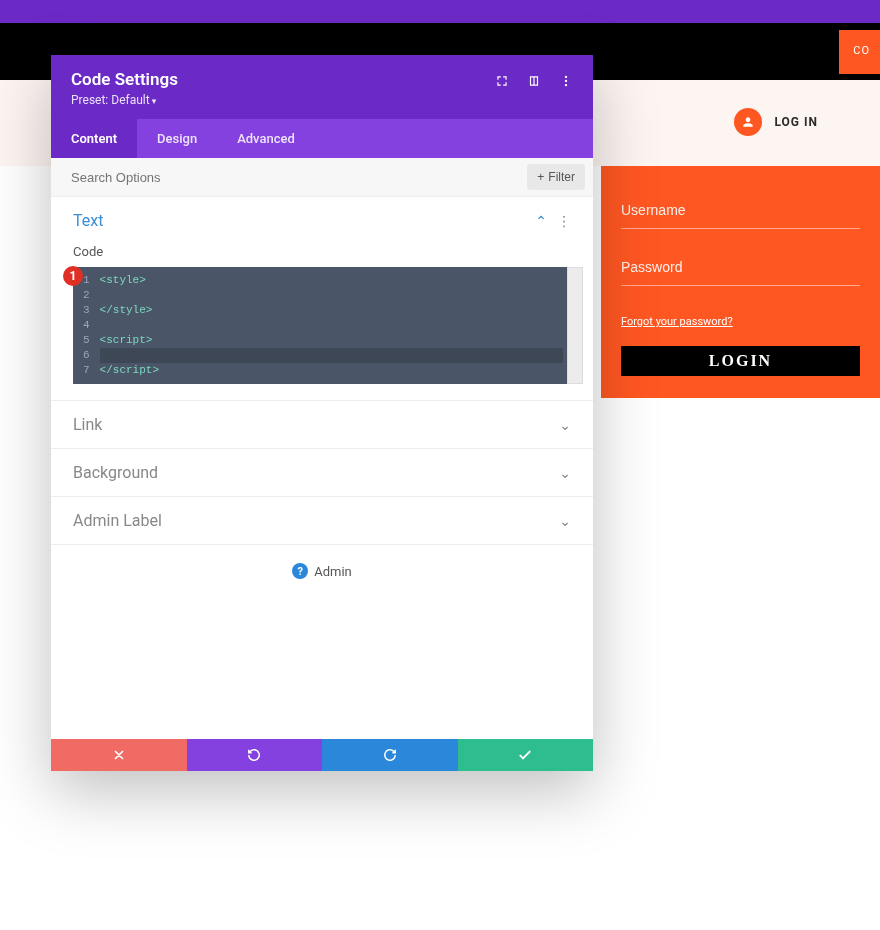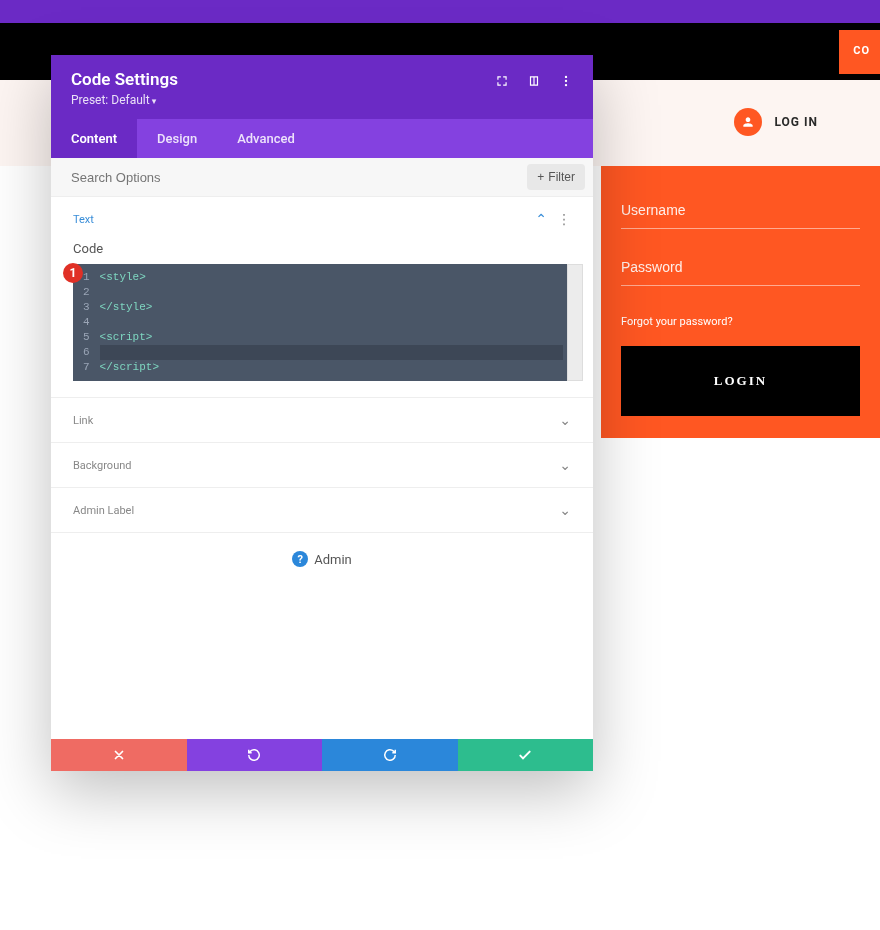--- a/index.html
+++ b/index.html
@@ -1,52 +1,52 @@
 <!DOCTYPE html>
 <html><head>
 <meta charset="utf-8">
 <style>
 * { box-sizing: border-box; margin: 0; padding: 0; }
 body { font-family: -apple-system, BlinkMacSystemFont, "Segoe UI", Roboto, Arial, sans-serif; background: #fff; width: 880px; height: 930px; overflow: hidden; position: relative; }
 
 .top-purple { position: absolute; top: 0; left: 0; right: 0; height: 23px; background: #6b2ac5; }
 .top-black { position: absolute; top: 23px; left: 0; right: 0; height: 57px; background: #000; }
-.top-orange-btn { position: absolute; top: 30px; right: 0; height: 44px; background: #ff5722; color: #fff; padding: 14px 10px 14px 14px; font-size: 11px; font-weight: 700; letter-spacing: 1px; }
+.top-orange-btn { position: absolute; top: 30px; right: 0; height: 44px; background: #ff5722; color: #fff; padding: 14px 10px 14px 14px; font-size: 11px; font-weight: 400; letter-spacing: 1px; }
 
 .login-header { position: absolute; top: 80px; left: 0; right: 0; height: 86px; background: #fdf5f2; }
 .login-link { position: absolute; top: 108px; right: 62px; display: flex; align-items: center; gap: 12px; }
 .login-link .avatar { width: 28px; height: 28px; border-radius: 50%; background: #ff5722; display: flex; align-items: center; justify-content: center; }
 .login-link .avatar svg { width: 14px; height: 14px; fill: #fff; }
 .login-link span { color: #2a2a2a; font-size: 12px; font-weight: 700; letter-spacing: 1px; }
 
 .login-card { position: absolute; top: 166px; left: 601px; right: 0; background: #ff5722; padding: 30px 20px 22px 20px; }
 .login-input { width: 100%; background: transparent; border: none; border-bottom: 1px solid rgba(255,255,255,0.5); color: #fff; font-size: 14px; padding: 6px 0 10px 0; margin-bottom: 24px; }
 .login-input::placeholder { color: #fff; opacity: 0.9; }
-.forgot-link { color: #fff; font-size: 11px; display: inline-block; margin-bottom: 18px; }
-.login-btn { width: 100%; background: #000; color: #fff; border: none; padding: 27px; font-size: 13px; font-weight: 600; letter-spacing: 2px; font-family: Georgia, serif; }
+.forgot-link { color: #fff; font-size: 11px; text-decoration: underline; display: inline-block; margin-bottom: 18px; }
+.login-btn { width: 100%; background: #000; color: #fff; border: none; padding: 6px; font-size: 16px; font-weight: 600; letter-spacing: 2px; font-family: Georgia, serif; }
 
 .modal { position: absolute; top: 55px; left: 51px; width: 542px; height: 716px; background: #fff; box-shadow: 0 20px 60px rgba(0,0,0,0.25); display: flex; flex-direction: column; }
 .modal-header { background: #6b2ac5; color: #fff; padding: 14px 20px 12px 20px; display: flex; align-items: flex-start; justify-content: space-between; }
 .modal-title { font-size: 17px; font-weight: 600; }
 .modal-preset { font-size: 12px; color: rgba(255,255,255,0.85); margin-top: 4px; }
 .modal-preset .caret { font-size: 9px; margin-left: 2px; }
 .modal-header-icons { display: flex; gap: 18px; align-items: center; padding-top: 4px; }
 .modal-header-icons svg { width: 14px; height: 14px; fill: #fff; }
 
 .modal-tabs { background: #8441e0; display: flex; }
 .modal-tab { padding: 12px 20px; color: rgba(255,255,255,0.85); font-size: 13px; font-weight: 500; cursor: pointer; }
 .modal-tab.active { background: #6b2ac5; color: #fff; font-weight: 600; }
 
 .search-row { display: flex; align-items: center; background: #f7f7f7; border-bottom: 1px solid #eee; }
 .search-input { flex: 1; border: none; background: transparent; padding: 0 20px; font-size: 13px; color: #888; }
 .filter-btn { background: #e8e8e8; border: none; border-radius: 4px; padding: 6px 10px; margin: 6px 8px; font-size: 12px; color: #555; display: flex; align-items: center; gap: 4px; cursor: pointer; }
 
 .section { border-bottom: 1px solid #eee; }
 .section-head { display: flex; align-items: center; justify-content: space-between; padding: 14px 22px; cursor: pointer; }
-.section-title { font-size: 11px; color: #888; font-weight: 400; }
+.section-title { font-size: 16px; color: #888; font-weight: 400; }
 .section-head.expanded .section-title { color: #3a8ed8; }
 .section-head-icons { display: flex; align-items: center; gap: 10px; color: #888; }
 .chev { font-size: 14px; }
 .dots { font-size: 14px; }
 
 .code-area { padding: 0 10px 16px 22px; }
 .code-label { font-size: 13px; color: #555; margin-bottom: 8px; }
 .editor-wrap { position: relative; display: flex; }
 .badge { position: absolute; left: -10px; top: -1px; width: 20px; height: 20px; border-radius: 50%; background: #e03026; color: #fff; font-size: 12px; font-weight: 700; display: flex; align-items: center; justify-content: center; z-index: 2; }
 .editor { flex: 1; background: #4a5667; font-family: "Courier New", monospace; font-size: 11px; display: flex; position: relative; }

